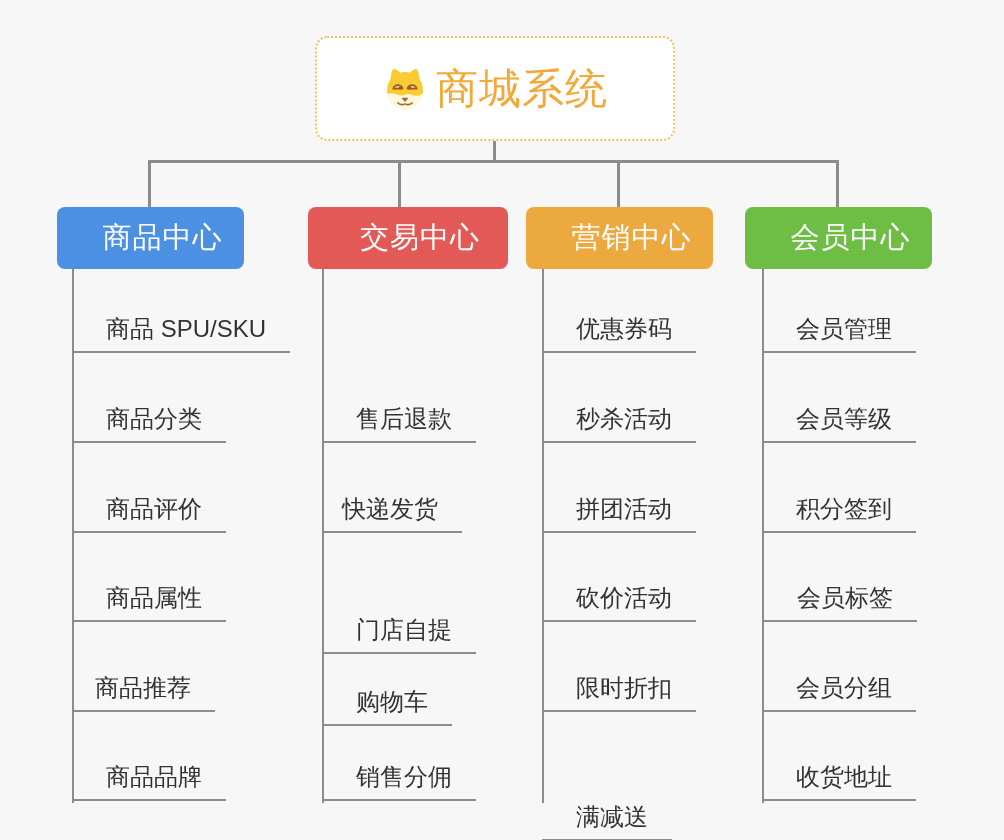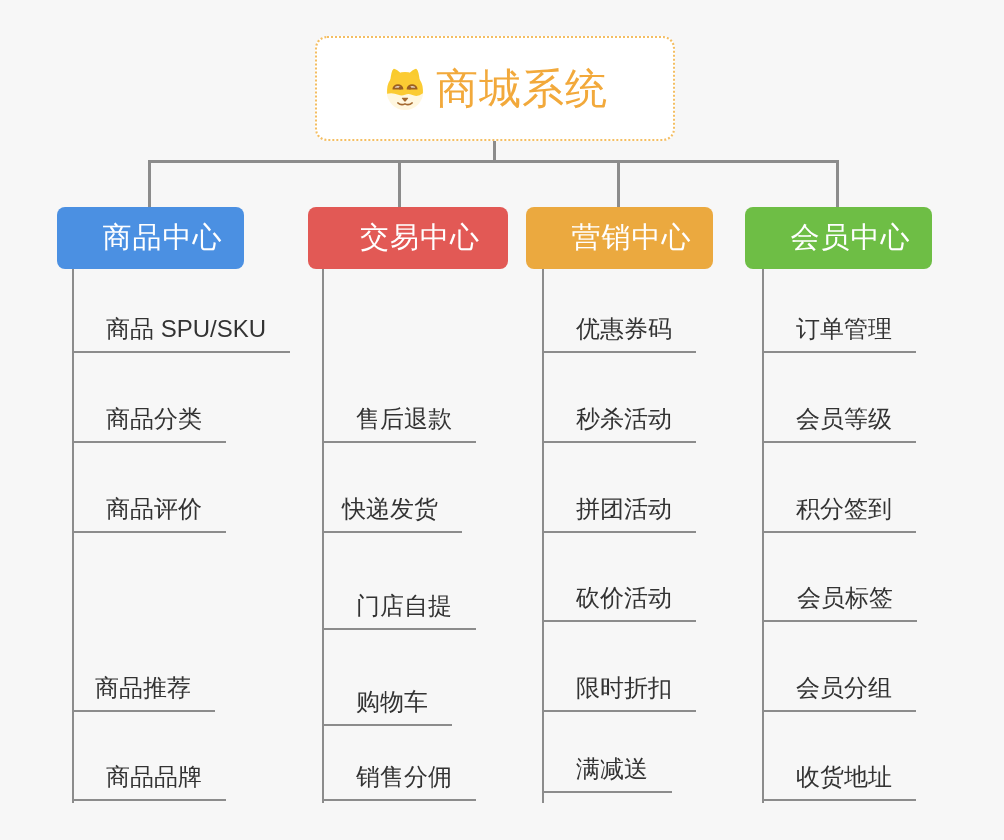--- a/index.html
+++ b/index.html
@@ -103,36 +103,37 @@
   </div>
 
   <div class="branch" style="left: 57px; top: 207px; width: 187px; background-color: rgb(75, 144, 226);">商品中心</div>
   <div class="branch" style="left: 308px; top: 207px; width: 200px; background-color: rgb(226, 89, 85);">交易中心</div>
   <div class="branch" style="left: 526px; top: 207px; width: 187px; background-color: rgb(235, 169, 63);">营销中心</div>
   <div class="branch" style="left: 745px; top: 207px; width: 187px; background-color: rgb(110, 190, 69);">会员中心</div>
 
   <div class="leaf" style="left:72px;top:314px;">商品 SPU/SKU</div>
   <div class="leaf" style="left:72px;top:404px;">商品分类</div>
   <div class="leaf" style="left:72px;top:494px;">商品评价</div>
+  <div class="leaf" style="left:72px;top:583px;">商品属性</div>
   <div class="leaf" style="left:72px;top:673px;padding-left:23px;">商品推荐</div>
   <div class="leaf" style="left:72px;top:762px;">商品品牌</div>
 
   <div class="leaf" style="left:322px;top:404px;">售后退款</div>
   <div class="leaf" style="left:322px;top:494px;padding-left:20px;">快递发货</div>
-  <div class="leaf" style="left:322px;top:591px;">门店自提</div>
+  <div class="leaf" style="left:322px;top:615px;">门店自提</div>
   <div class="leaf" style="left:322px;top:687px;">购物车</div>
   <div class="leaf" style="left:322px;top:762px;">销售分佣</div>
 
   <div class="leaf" style="left:542px;top:314px;">优惠券码</div>
   <div class="leaf" style="left:542px;top:404px;">秒杀活动</div>
   <div class="leaf" style="left:542px;top:494px;">拼团活动</div>
   <div class="leaf" style="left:542px;top:583px;">砍价活动</div>
   <div class="leaf" style="left:542px;top:673px;">限时折扣</div>
-  <div class="leaf" style="left:542px;top:754px;">满减送</div>
+  <div class="leaf" style="left:542px;top:802px;">满减送</div>
 
-  <div class="leaf" style="left:762px;top:314px;">订单管理</div>
+  <div class="leaf" style="left:762px;top:314px;">会员管理</div>
   <div class="leaf" style="left:762px;top:404px;">会员等级</div>
   <div class="leaf" style="left:762px;top:494px;">积分签到</div>
   <div class="leaf" style="left:762px;top:583px;padding-left:35px;">会员标签</div>
   <div class="leaf" style="left:762px;top:673px;">会员分组</div>
   <div class="leaf" style="left:762px;top:762px;text-align:center;">收货地址</div>
 
 </div>
 
 </body></html>

